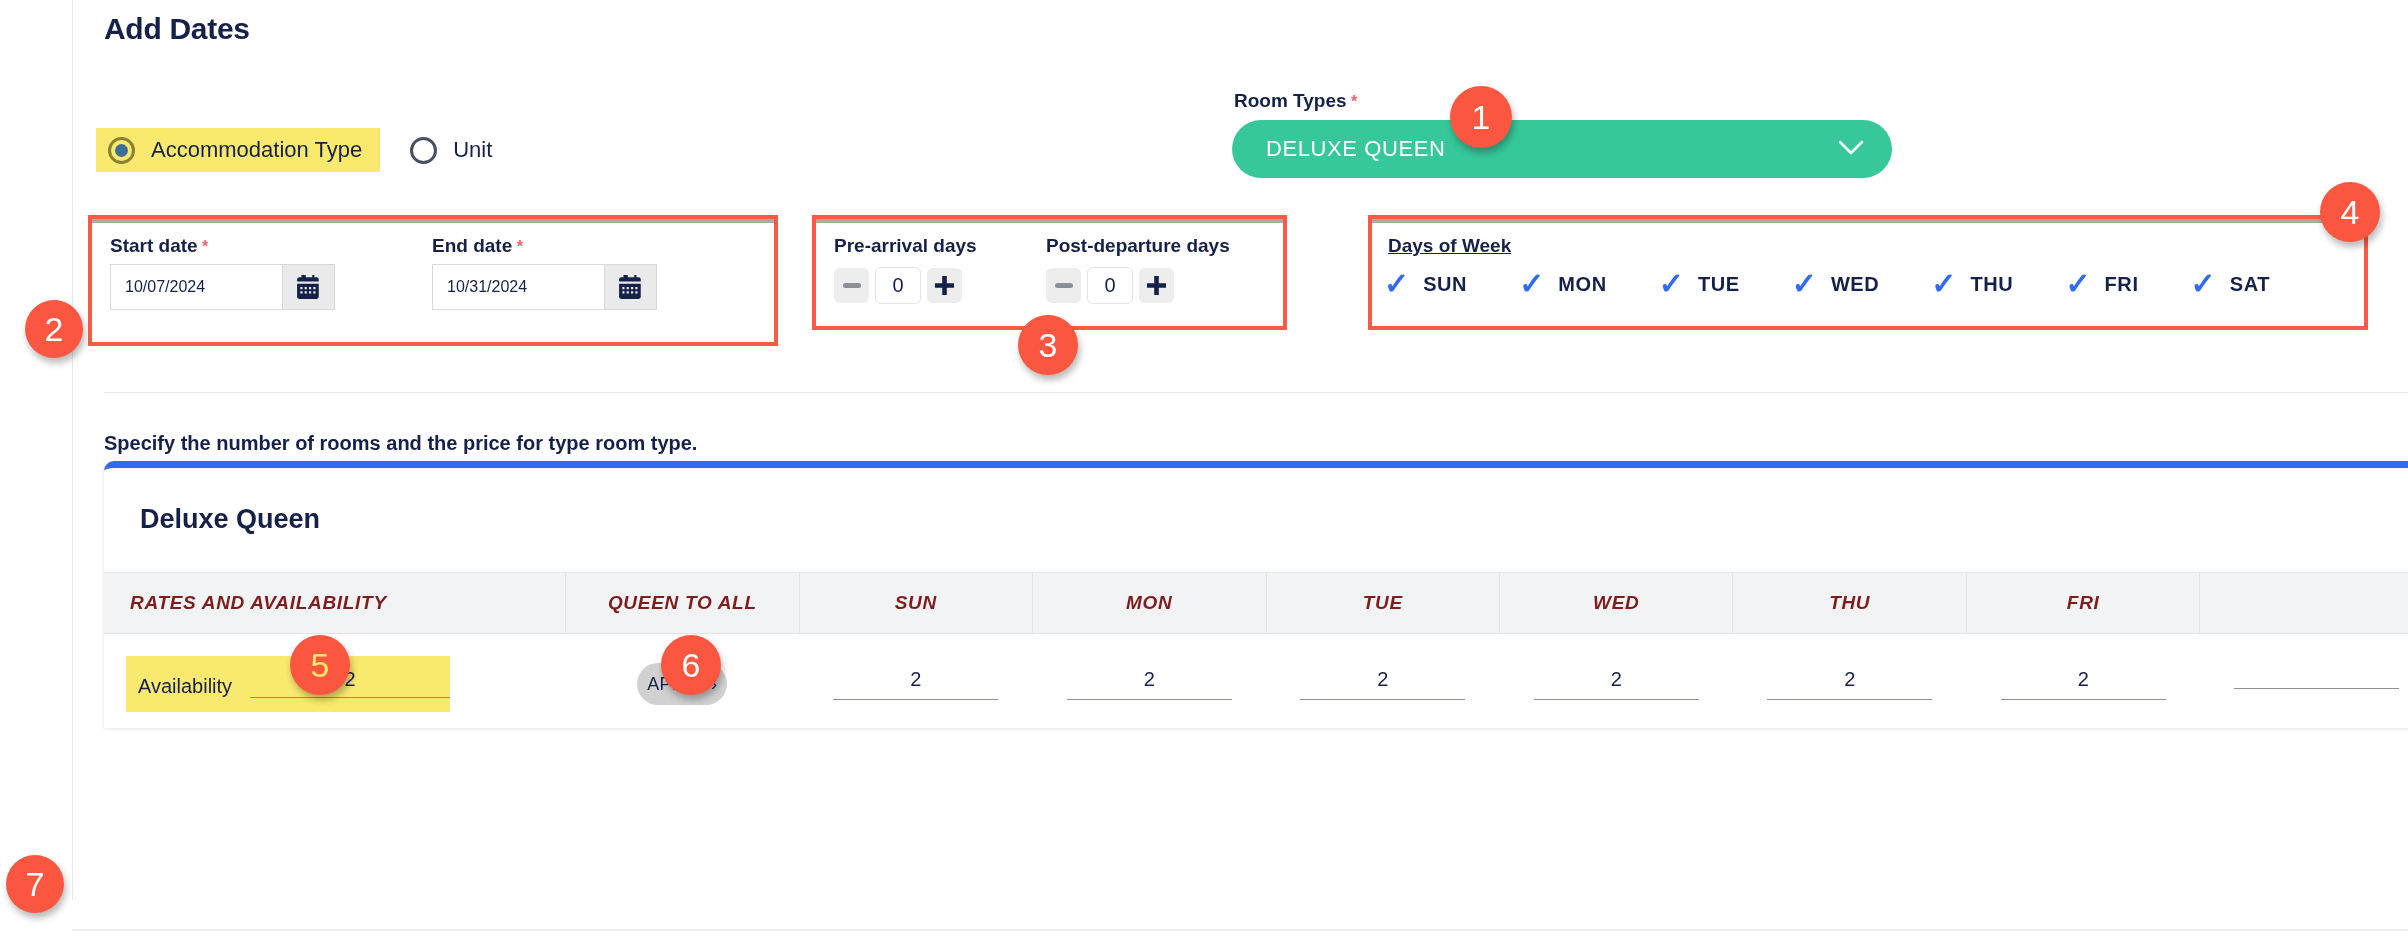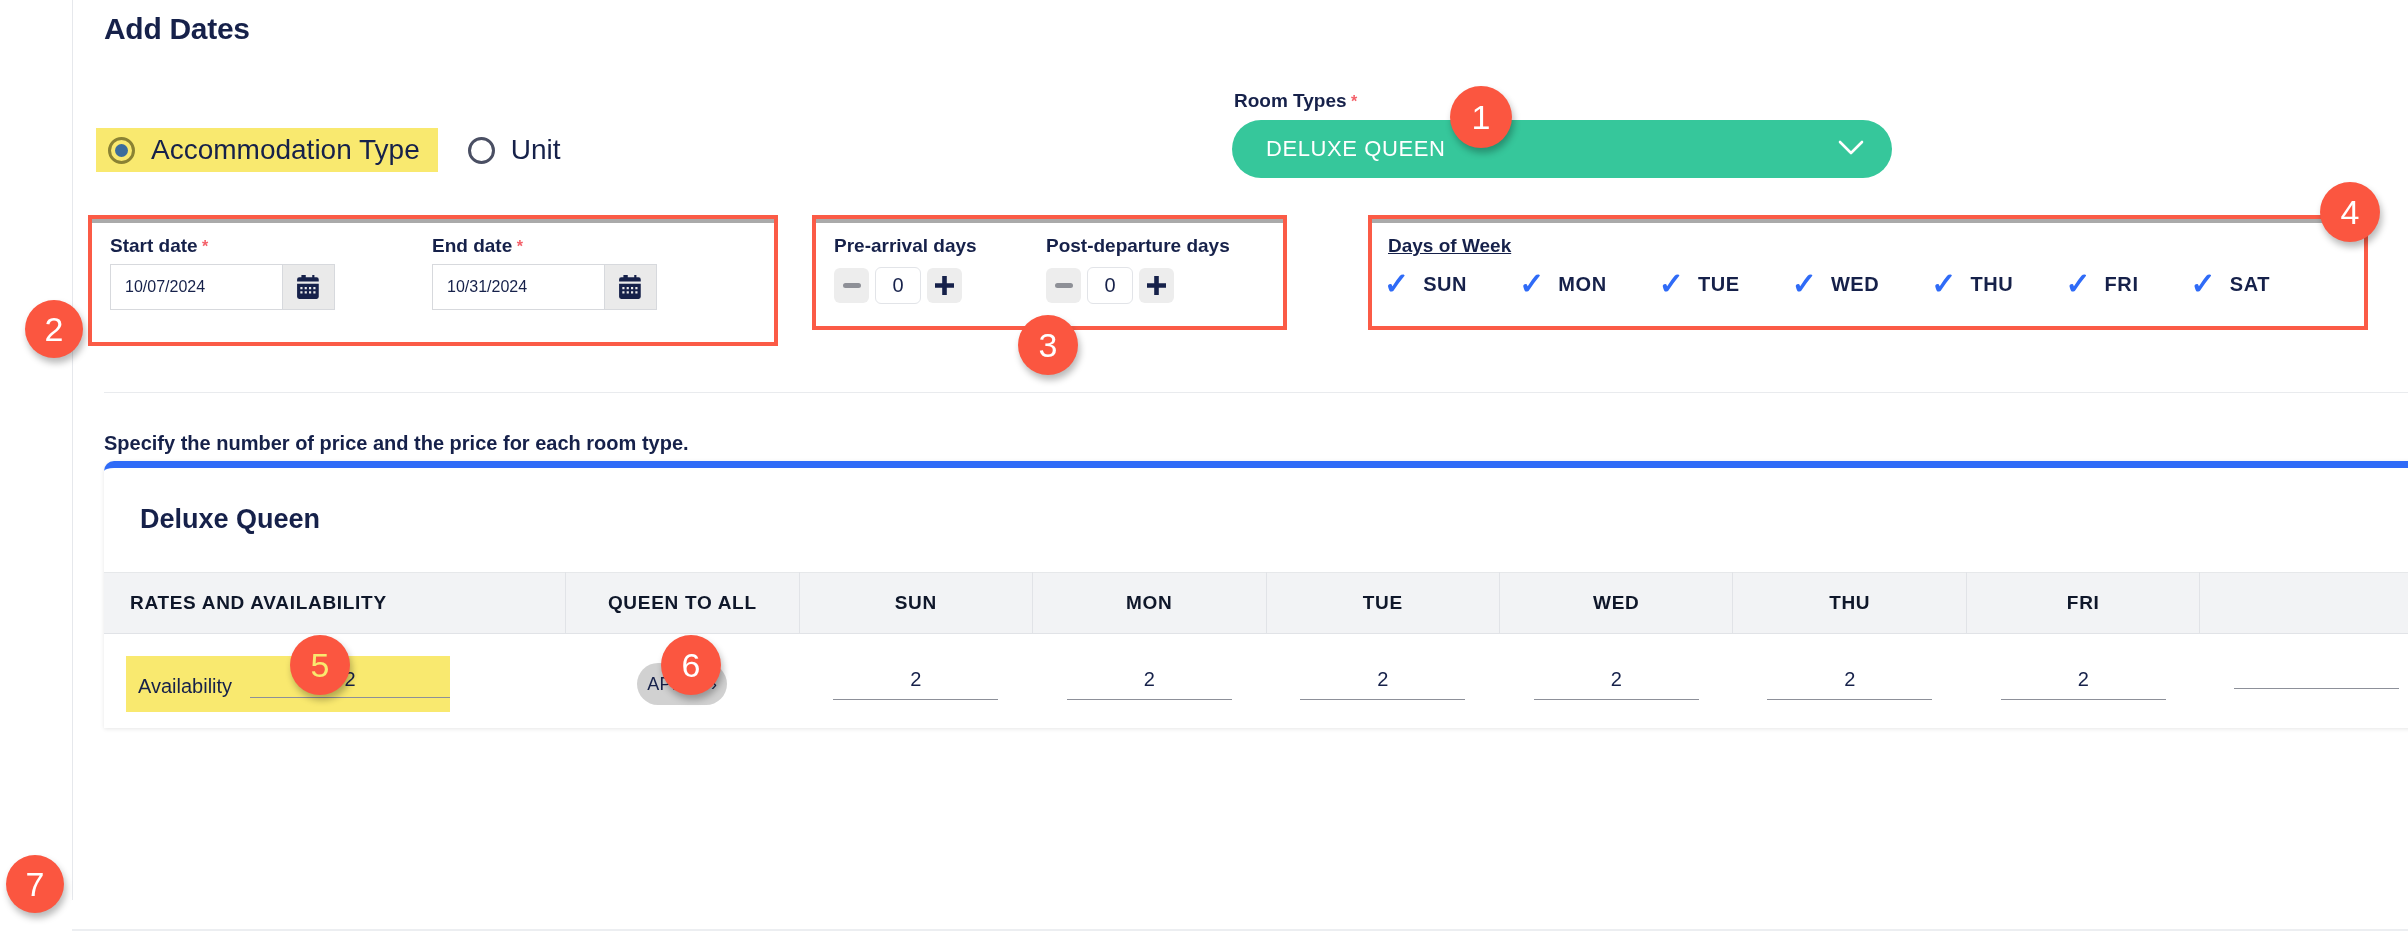--- a/index.html
+++ b/index.html
@@ -28,21 +28,21 @@
   .radio-row{position:absolute;left:96px;top:128px;display:flex;align-items:center;}
   .radio-opt{display:flex;align-items:center;height:44px;padding:0 18px 0 12px;}
   .radio-opt.hl{background:#f9e96f;}
   .radio-ring{
     width:27px;height:27px;border-radius:50%;
     border:3px solid #8a8233;box-sizing:border-box;
     display:flex;align-items:center;justify-content:center;flex:none;
   }
   .radio-ring.plain{border-color:#4a4f63;}
   .radio-dot{width:13px;height:13px;border-radius:50%;background:#3c6d9b;}
-  .radio-label{margin-left:16px;font-size:28px;color:#16214a;white-space:nowrap;}
+  .radio-label{margin-left:16px;font-size:22px;color:#16214a;white-space:nowrap;}
 
   
   .annot-box{position:absolute;border:4px solid #fb5b46;box-sizing:border-box;background:#fff;}
   .panel-topbar{position:absolute;left:0;right:0;top:0;height:4px;background:#9b9b9b;opacity:.85;}
 
   .field-label{font-size:19px;font-weight:bold;color:#16214a;white-space:nowrap;}
   .req{color:#f4616a;font-weight:bold;}
 
   
   .date-wrap{display:flex;align-items:stretch;height:46px;}
@@ -91,21 +91,21 @@
   .rates-card{
     position:absolute;left:104px;top:461px;width:2330px;height:260px;
     background:#fff;border-top:7px solid #2f6bf7;border-radius:10px 10px 0 0;
     box-shadow:0 1px 4px rgba(0,0,0,.10);overflow:hidden;
   }
   .rates-title{position:absolute;left:36px;top:36px;font-size:27px;font-weight:bold;color:#16214a;}
   .rates-table{position:absolute;left:0;top:104px;width:2330px;border-collapse:collapse;table-layout:fixed;}
   .rates-table th{
     background:#f2f3f5;border-right:1px solid #e1e3e7;border-top:1px solid #e6e8ea;
     border-bottom:1px solid #e1e3e7;
-    height:58px;font-size:19px;font-weight:bold;color:#0f172a;letter-spacing:.7px;
+    height:58px;font-size:19px;font-weight:bold;color:#7f1d1d;letter-spacing:.7px;font-style:italic;
   }
   .rates-table th.first{text-align:left;padding-left:26px;}
   .rates-table td{height:98px;vertical-align:middle;background:#fff;}
   .avail-cell{position:relative;padding-left:22px;}
   .avail-inner{
     display:inline-flex;align-items:flex-end;background:#f9e96f;
     padding:12px 0 14px 12px;
   }
   .avail-label{font-size:20px;color:#16214a;line-height:1;padding-bottom:2px;}
   .avail-underline{
@@ -274,21 +274,21 @@
           <span class="dow-check" style="color: rgb(47, 107, 247); visibility: visible;">✓</span>
           <span class="dow-label">FRI</span>
         </div>
         <div class="dow-item">
           <span class="dow-check" style="color: rgb(47, 107, 247); visibility: visible;">✓</span>
           <span class="dow-label">SAT</span>
         </div>
       </div>
   </div>
 
-  <div class="specify">Specify the number of price and the price for each room type.</div>
+  <div class="specify">Specify the number of rooms and the price for type room type.</div>
 
   <div class="rates-card" style="border-top-color: rgb(47, 107, 247);">
     <div class="rates-title">Deluxe Queen</div>
     <table class="rates-table">
       <colgroup>
         <col style="width:340px">
           <col style="width:172px">
         <col style="width:172px">
           <col style="width:172px">
           <col style="width:172px">

